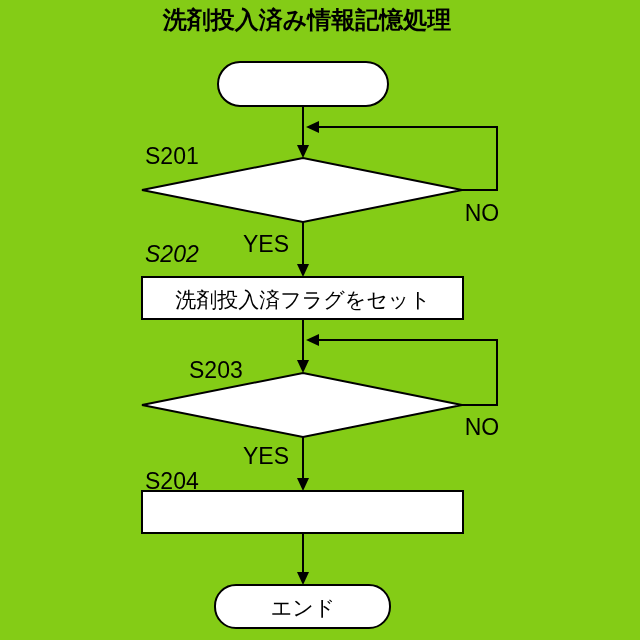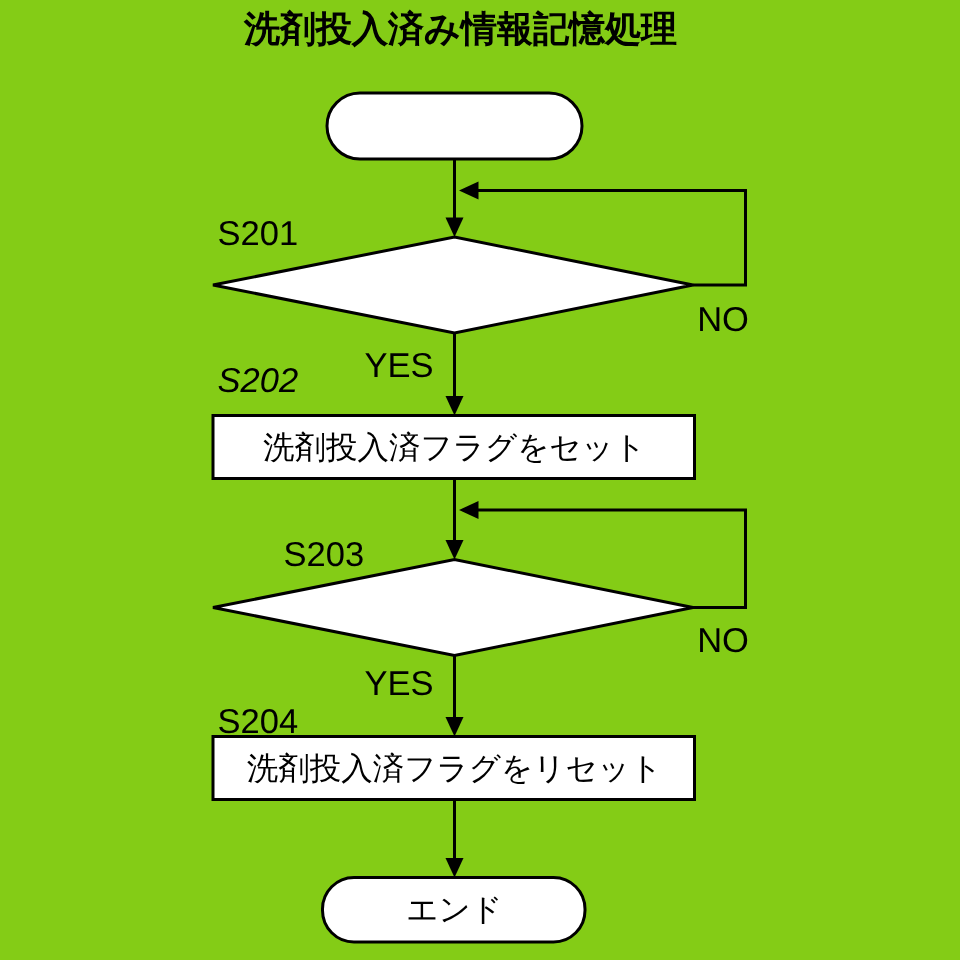--- a/index.html
+++ b/index.html
@@ -111,17 +111,16 @@
   <div class="lbl centered branch-lbl" style="left:266px; top:244px;">YES</div>
 
   <div class="lbl left-v step-id" style="left:145px; top:254px;font-style:italic;">S202</div>
   <div class="lbl centered node-text" style="left:303px; top:299px;">洗剤投入済フラグをセット</div>
 
   <div class="lbl left-v step-id" style="left:145px; top:370px;margin-left:44px;">S203</div>
   <div class="lbl centered branch-lbl" style="left:482px; top:427px;">NO</div>
   <div class="lbl centered branch-lbl" style="left:266px; top:456px;">YES</div>
 
   <div class="lbl left-v step-id" style="left:145px; top:469px;margin-top:12px;">S204</div>
-  <div class="lbl centered node-text" style="left:303px; top:513px;">洗剤投入済フラグをリセット</div>
 
   <div class="lbl centered node-text" style="left:303px; top:607px;">エンド</div>
 
 </div>
 
 </body></html>

